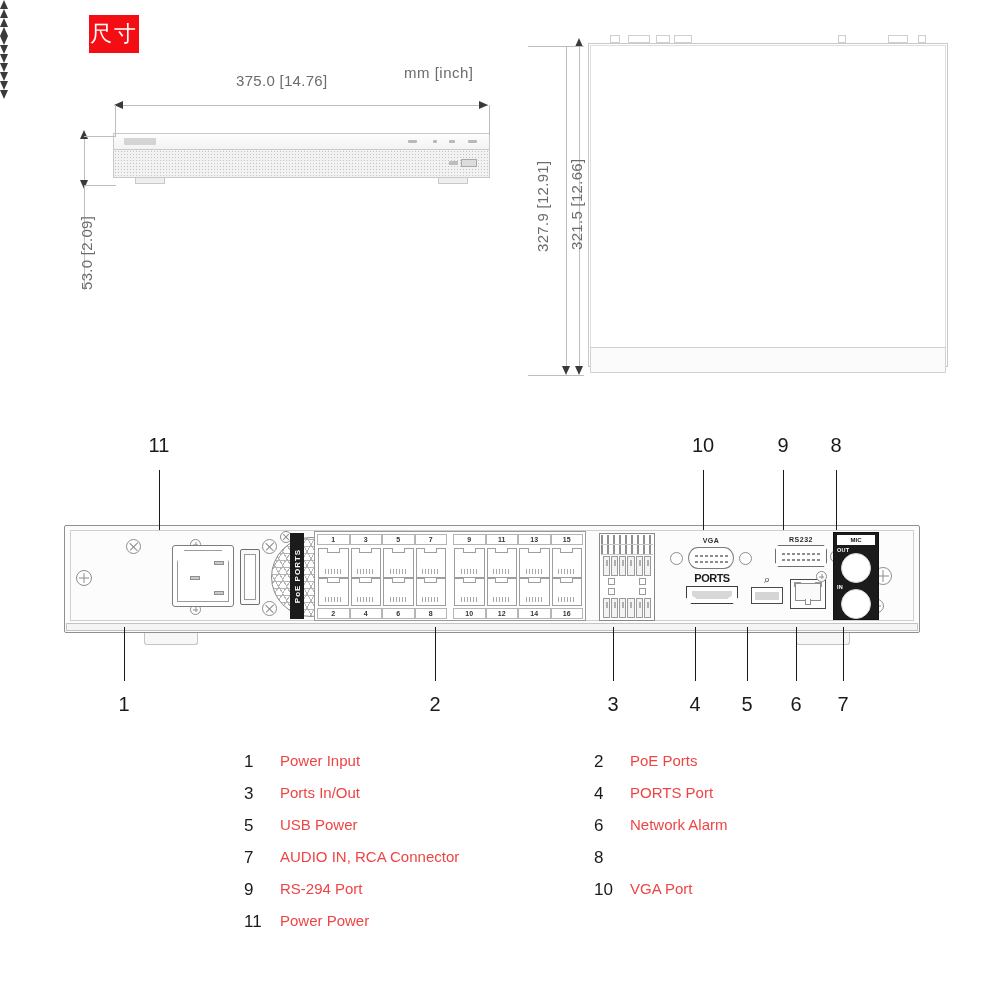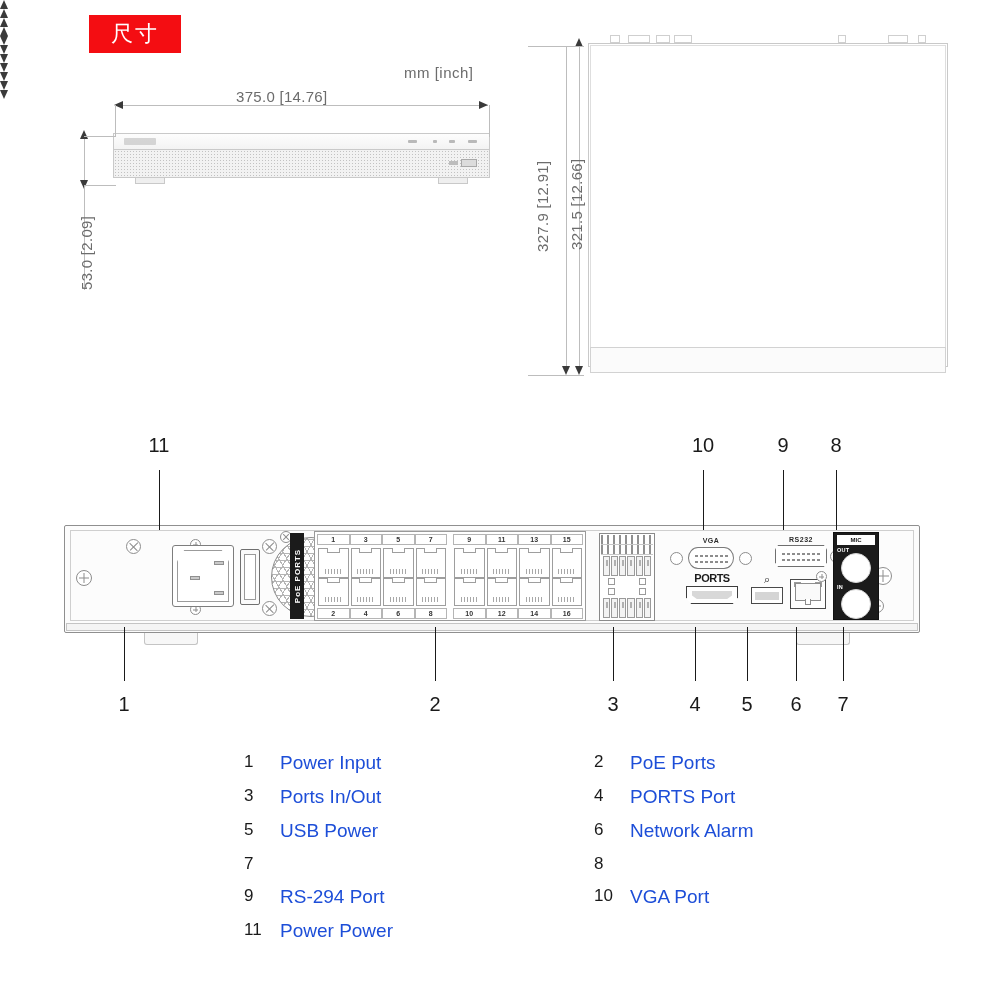--- a/index.html
+++ b/index.html
@@ -4,21 +4,21 @@
 <style>
   html,body{margin:0;padding:0;}
   body{
     width:1000px;height:1000px;position:relative;background:#ffffff;
     font-family:"Liberation Sans", sans-serif;color:#231f20;overflow:hidden;
   }
   .abs{position:absolute;}
 
   
   #title-badge{
-    left:89px;top:15px;width:92px;height:38px;background:#f40d12;
+    left:89px;top:15px;width:50px;height:38px;background:#f40d12;
     color:#ffffff;font-size:22px;line-height:38px;text-align:center;
     letter-spacing:2px;
   }
 
   
   #unit-label{left:404px;top:64px;font-size:15px;color:#6c6c6c;letter-spacing:.5px;}
 
   
   .dim-txt{font-size:15px;color:#6c6c6c;white-space:nowrap;letter-spacing:.3px;}
   .vert{transform-origin:0 0;transform:rotate(-90deg);}
@@ -158,21 +158,21 @@
 
   
   .callout-num{position:absolute;font-size:20px;color:#1a1a1a;text-align:center;width:30px;}
   .leader{position:absolute;width:1.4px;background:#1a1a1a;}
 
   
   #legend{left:244px;top:752px;width:700px;}
   .lg-row{display:flex;margin-bottom:12px;}
   .lg-cell{display:flex;width:50%;}
   .lg-idx{width:36px;font-size:17px;color:#1a1a1a;flex:none;}
-  .lg-txt{font-size:19px;color:#1d4ed8;}
+  .lg-txt{font-size:15px;color:#ef4444;}
 </style>
 </head>
 <body>
 
 <div class="abs" id="title-badge">尺寸</div>
 
 <div class="abs" id="unit-label">mm [inch]</div>
 
 <div class="abs" id="front-view">
   <div id="fv-top">
@@ -188,21 +188,21 @@
   </div>
   <div class="fv-foot" style="left:22px"></div>
   <div class="fv-foot" style="right:22px"></div>
 </div>
 
 <div class="abs ln lnH" style="left:116px;top:105px;width:372px;"></div>
 <div class="abs ar ar-l" style="left:114px;top:101px;"></div>
 <div class="abs ar ar-r" style="left:479px;top:101px;"></div>
 <div class="abs ln lnV" style="left:115px;top:105px;height:32px;"></div>
 <div class="abs ln lnV" style="left:489px;top:105px;height:32px;"></div>
-<div class="abs dim-txt" style="left:236px;top:88px;">375.0  [14.76]</div>
+<div class="abs dim-txt" style="left:236px;top:72px;">375.0  [14.76]</div>
 
 <div class="abs ln lnV" style="left:84px;top:136px;height:48px;"></div>
 <div class="abs ar ar-u" style="left:80px;top:130px;"></div>
 <div class="abs ar ar-d" style="left:80px;top:180px;"></div>
 <div class="abs ln lnH" style="left:84px;top:136px;width:32px;"></div>
 <div class="abs ln lnH" style="left:84px;top:185px;width:32px;"></div>
 <div class="abs ln lnV" style="left:84px;top:185px;height:105px;"></div>
 <div class="abs dim-txt vert" style="left:78px;top:290px;">53.0  [2.09]</div>
 
 <div class="abs" id="top-view">
@@ -443,20 +443,21 @@
         <div class="lg-txt">USB Power</div>
       </div>
       <div class="lg-cell">
         <div class="lg-idx">6</div>
         <div class="lg-txt">Network Alarm</div>
       </div>
     </div>
     <div class="lg-row">
       <div class="lg-cell">
         <div class="lg-idx">7</div>
+        <div class="lg-txt">AUDIO IN, RCA Connector</div>
       </div>
       <div class="lg-cell">
         <div class="lg-idx">8</div>
       </div>
     </div>
     <div class="lg-row">
       <div class="lg-cell">
         <div class="lg-idx">9</div>
         <div class="lg-txt">RS-294 Port</div>
       </div>

